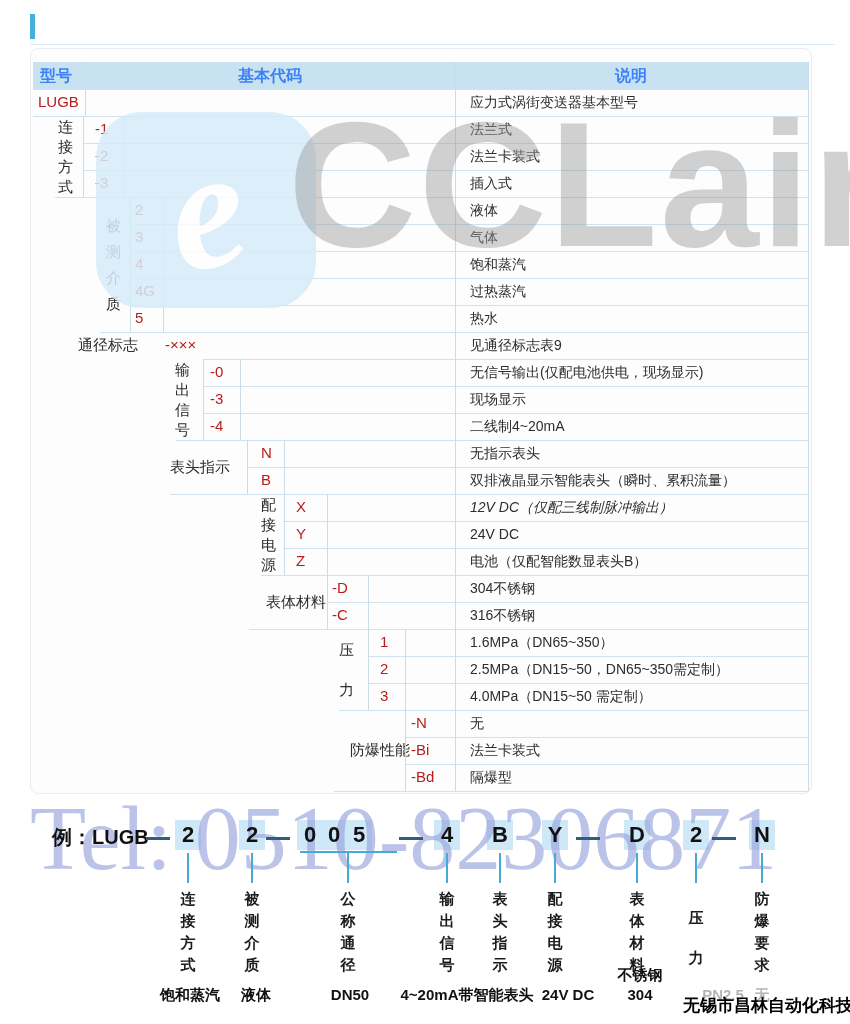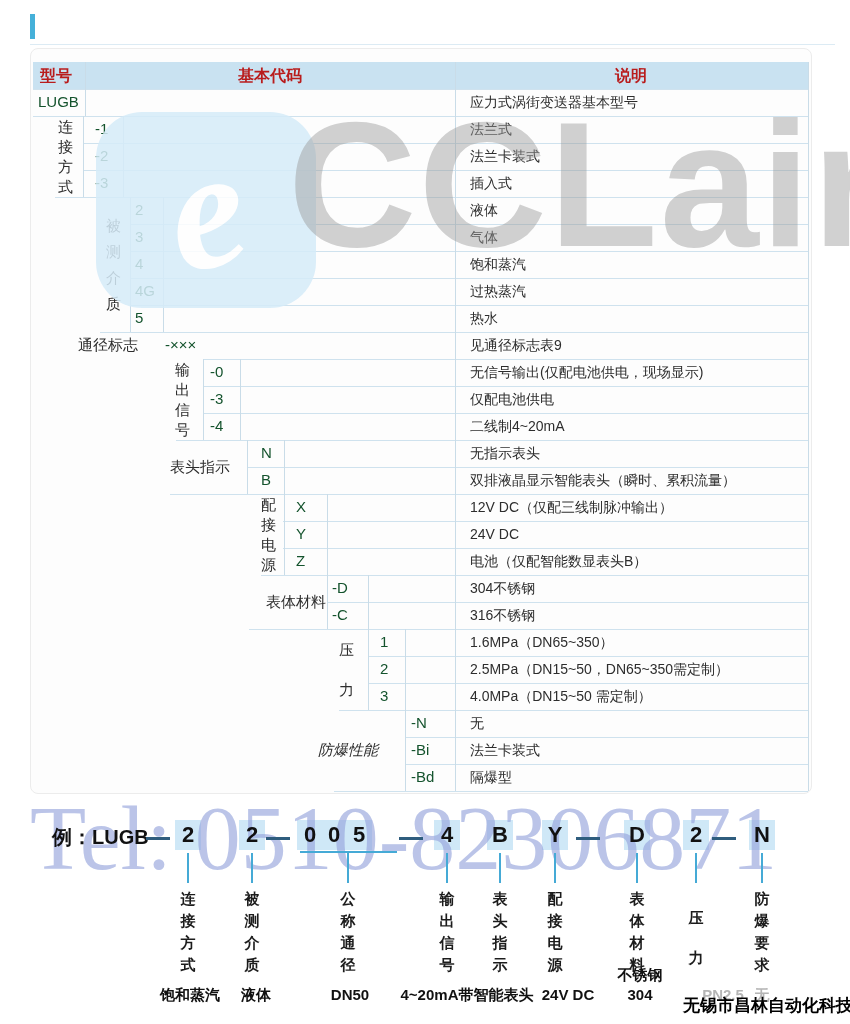--- a/index.html
+++ b/index.html
@@ -7,25 +7,25 @@
          font-family:"Liberation Sans","DejaVu Sans",sans-serif;background:#fff;}
   
   #title-bar{position:absolute;left:30px;top:14px;width:5px;height:25px;background:#45b0d9;}
   #page-title{position:absolute;left:44px;top:12px;font-size:20px;font-weight:bold;color:#111;
               letter-spacing:3px;white-space:nowrap;}
   #title-underline{position:absolute;left:30px;top:44px;width:805px;height:1px;background:#dcebf4;}
   
   #panel{position:absolute;left:30px;top:48px;width:780px;height:744px;background:#fdfdfd;
          border:1px solid #ececec;border-radius:8px;}
   .hcell{position:absolute;top:62px;height:27px;line-height:27px;font-size:16px;font-weight:bold;
-         color:#b91c1c;text-align:center;transform:translateX(-50%);white-space:nowrap;z-index:2;}
+         color:#3b82f6;text-align:center;transform:translateX(-50%);white-space:nowrap;z-index:2;}
   #thead-bg{position:absolute;left:33px;top:62px;width:775px;height:27px;background:#c9e2f1;z-index:1;}
   .rowline{position:absolute;height:1px;background:#cfe2ee;z-index:2;}
   .vline{position:absolute;width:1px;background:#c9dce8;z-index:2;}
-  .code-cell{position:absolute;font-size:15px;color:#14532d;white-space:nowrap;z-index:2;}
+  .code-cell{position:absolute;font-size:15px;color:#b91c1c;white-space:nowrap;z-index:2;}
   .desc-cell{position:absolute;left:470px;font-size:14px;color:#2d2d2d;white-space:nowrap;z-index:2;}
   .group-label{position:absolute;display:flex;flex-direction:column;justify-content:center;
                align-items:center;font-size:15px;color:#2d2d2d;z-index:2;white-space:nowrap;}
   
   #wm-logo{position:absolute;left:96px;top:112px;width:220px;height:196px;background:#d6ecf9;
            border-radius:46px;opacity:.85;z-index:3;pointer-events:none;display:flex;
            align-items:center;justify-content:center;}
   #wm-logo span{font-family:"Liberation Serif",serif;font-style:italic;font-weight:bold;
                 font-size:170px;color:#fff;transform:rotate(-12deg);line-height:1;}
   #wm-brand{position:absolute;left:288px;top:96px;font-size:178px;font-weight:bold;color:#9a9a9a;
@@ -96,33 +96,33 @@
       <div class="code-cell" style="left: 135px; top: 309px;">5</div>
       <div class="desc-cell" style="top: 310px;">热水</div>
       <div class="rowline" style="left: 100px; top: 332px; width: 708px;"></div>
       <div class="code-cell" style="left: 165px; top: 336px;">-×××</div>
       <div class="desc-cell" style="top: 337px;">见通径标志表9</div>
       <div class="rowline" style="left: 203px; top: 359px; width: 605px;"></div>
       <div class="code-cell" style="left: 210px; top: 363px;">-0</div>
       <div class="desc-cell" style="top: 364px;">无信号输出(仅配电池供电，现场显示)</div>
       <div class="rowline" style="left: 203px; top: 386px; width: 605px;"></div>
       <div class="code-cell" style="left: 210px; top: 390px;">-3</div>
-      <div class="desc-cell" style="top: 391px;">仅配电池供电</div>
+      <div class="desc-cell" style="top: 391px;">现场显示</div>
       <div class="rowline" style="left: 203px; top: 413px; width: 605px;"></div>
       <div class="code-cell" style="left: 210px; top: 417px;">-4</div>
       <div class="desc-cell" style="top: 418px;">二线制4~20mA</div>
       <div class="rowline" style="left: 176px; top: 440px; width: 632px;"></div>
       <div class="code-cell" style="left: 261px; top: 444px;">N</div>
       <div class="desc-cell" style="top: 445px;">无指示表头</div>
       <div class="rowline" style="left: 247px; top: 467px; width: 561px;"></div>
       <div class="code-cell" style="left: 261px; top: 471px;">B</div>
       <div class="desc-cell" style="top: 472px;">双排液晶显示智能表头（瞬时、累积流量）</div>
       <div class="rowline" style="left: 170px; top: 494px; width: 638px;"></div>
       <div class="code-cell" style="left: 296px; top: 498px;">X</div>
-      <div class="desc-cell" style="top: 499px;">12V DC（仅配三线制脉冲输出）</div>
+      <div class="desc-cell" style="top: 499px; font-style: italic;">12V DC（仅配三线制脉冲输出）</div>
       <div class="rowline" style="left: 283px; top: 521px; width: 525px;"></div>
       <div class="code-cell" style="left: 296px; top: 525px;">Y</div>
       <div class="desc-cell" style="top: 526px;">24V DC</div>
       <div class="rowline" style="left: 283px; top: 548px; width: 525px;"></div>
       <div class="code-cell" style="left: 296px; top: 552px;">Z</div>
       <div class="desc-cell" style="top: 553px;">电池（仅配智能数显表头B）</div>
       <div class="rowline" style="left: 261px; top: 575px; width: 547px;"></div>
       <div class="code-cell" style="left: 332px; top: 579px;">-D</div>
       <div class="desc-cell" style="top: 580px;">304不锈钢</div>
       <div class="rowline" style="left: 327px; top: 602px; width: 481px;"></div>
@@ -171,21 +171,21 @@
         <span style="line-height: 20px;">配</span>
         <span style="line-height: 20px;">接</span>
         <span style="line-height: 20px;">电</span>
         <span style="line-height: 20px;">源</span>
       </div>
       <div class="group-label" style="left: 249px; top: 575px; height: 54px; margin-left: 17px;">表体材料</div>
       <div class="group-label" style="left: 339px; top: 629px; height: 81px;">
         <span style="line-height: 40px;">压</span>
         <span style="line-height: 40px;">力</span>
       </div>
-      <div class="group-label" style="left: 318px; top: 710px; height: 81px; font-style: italic;">防爆性能</div>
+      <div class="group-label" style="left: 350px; top: 710px; height: 81px;">防爆性能</div>
       <div class="vline" style="left: 85px; top: 62px; height: 54px;"></div>
       <div class="vline" style="left: 83px; top: 116px; height: 81px;"></div>
       <div class="vline" style="left: 123px; top: 116px; height: 81px;"></div>
       <div class="vline" style="left: 130px; top: 197px; height: 135px;"></div>
       <div class="vline" style="left: 163px; top: 197px; height: 135px;"></div>
       <div class="vline" style="left: 203px; top: 359px; height: 81px;"></div>
       <div class="vline" style="left: 240px; top: 359px; height: 81px;"></div>
       <div class="vline" style="left: 247px; top: 440px; height: 54px;"></div>
       <div class="vline" style="left: 284px; top: 440px; height: 135px;"></div>
       <div class="vline" style="left: 327px; top: 494px; height: 135px;"></div>

